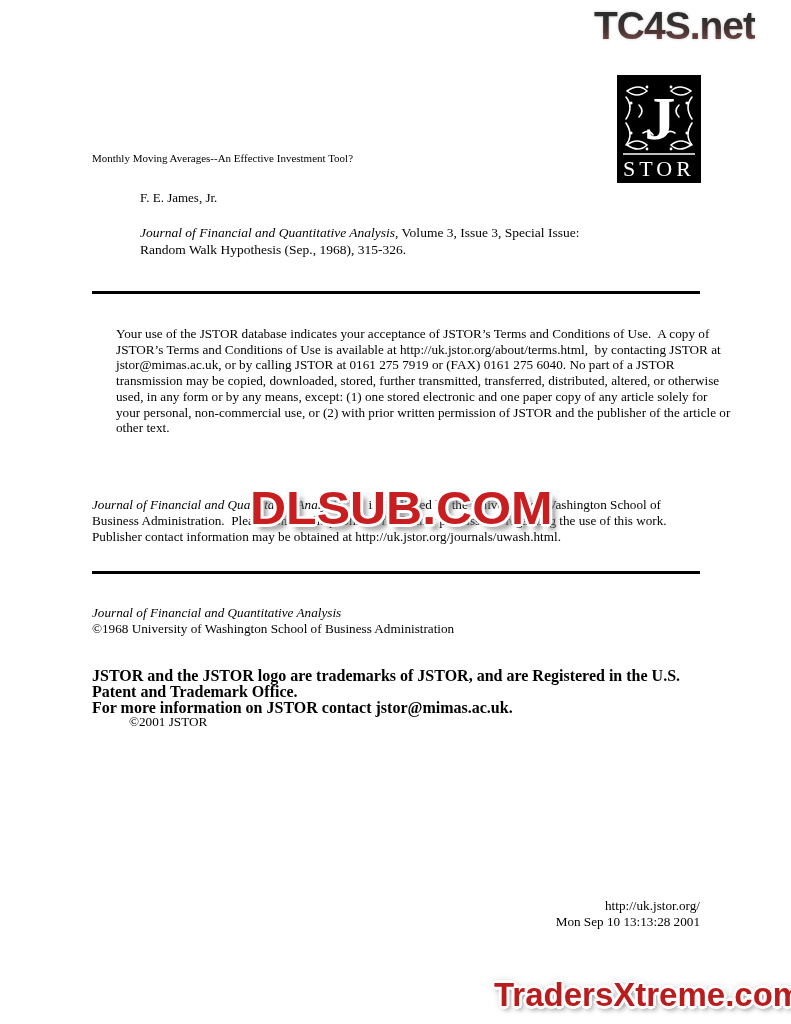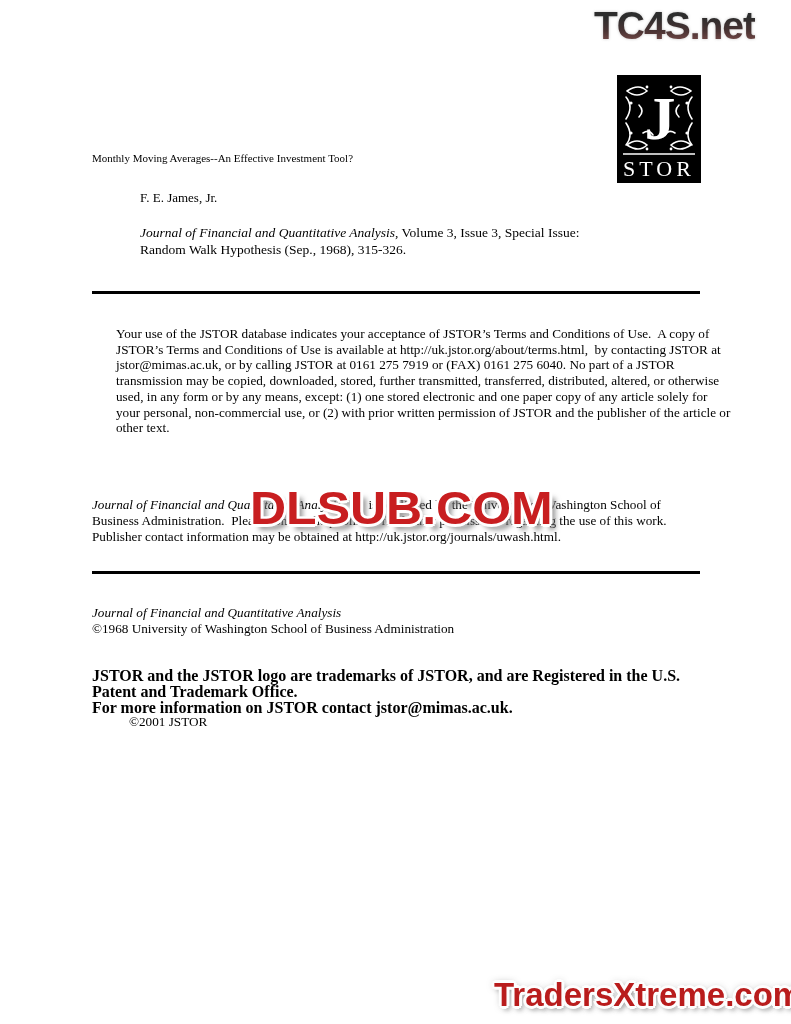--- a/index.html
+++ b/index.html
@@ -135,16 +135,20 @@
 
   <div class="abs jline">Journal of Financial and Quantitative Analysis</div>
 
   <div class="abs c1968">©1968 University of Washington School of Business Administration</div>
 
   <div class="abs trademark preline">JSTOR and the JSTOR logo are trademarks of JSTOR, and are Registered in the U.S. Patent and Trademark Office.
 For more information on JSTOR contact jstor@mimas.ac.uk.</div>
 
   <div class="abs c2001">©2001 JSTOR</div>
 
+  <div class="abs footer">
+    <div>http://uk.jstor.org/</div>
+    <div>Mon Sep 10 13:13:28 2001</div>
+  </div>
 
   <div class="abs wm-bot">TradersXtreme.com</div>
 
 </div>
 
 </body></html>

